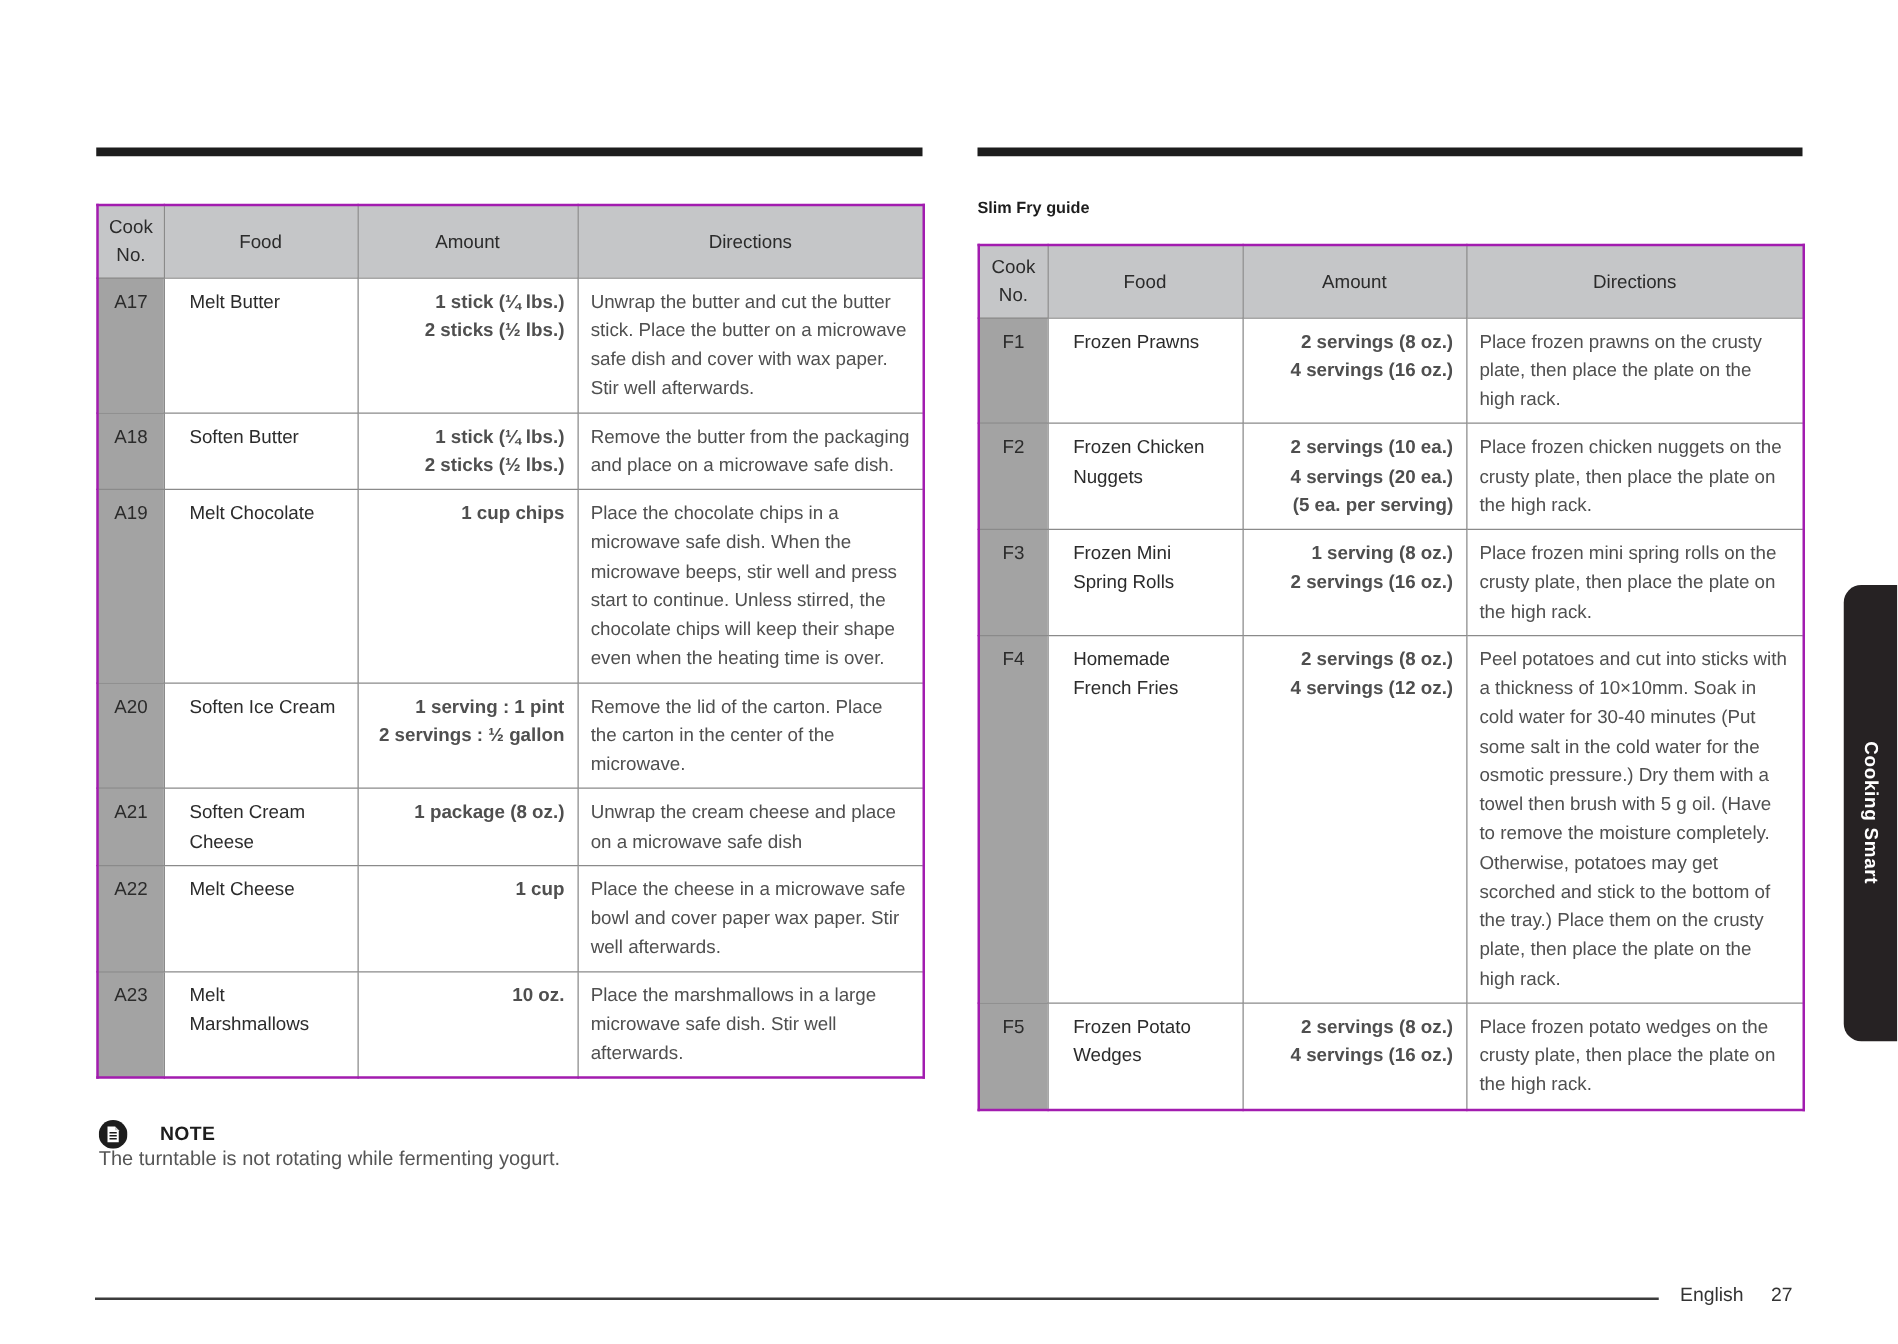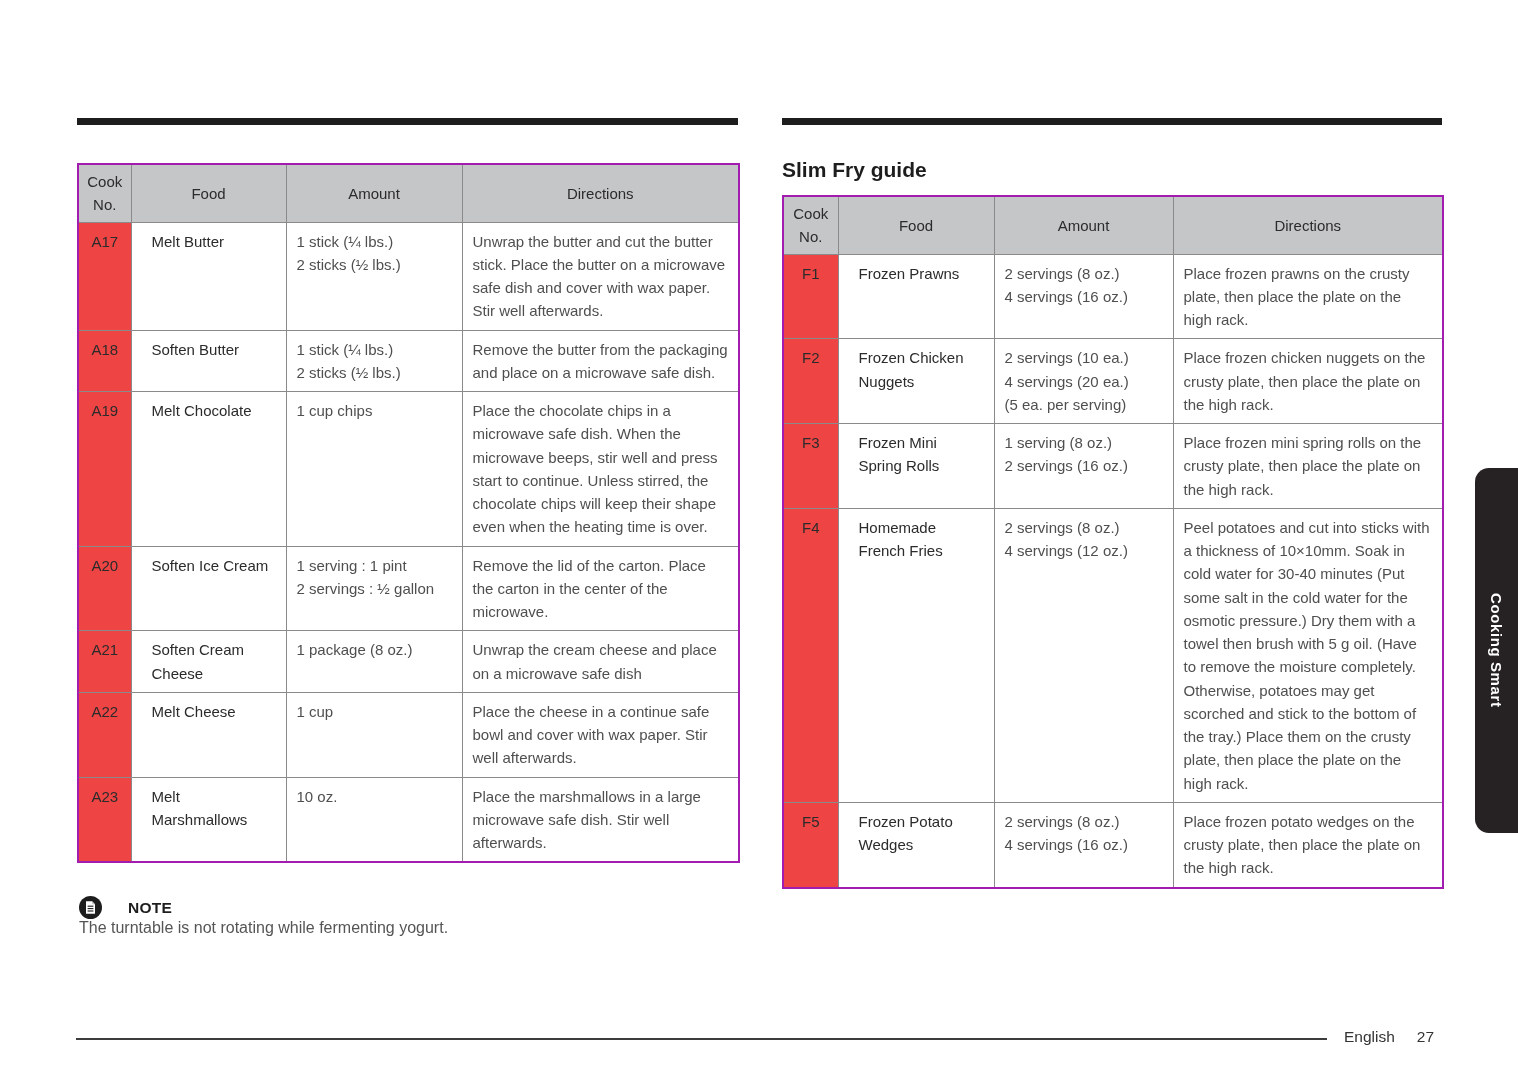--- a/index.html
+++ b/index.html
@@ -22,21 +22,21 @@
   .top-bar.right { left: 782px; width: 660px; }
 
   .guide-table-wrap { position: absolute; }
   .wrap-left { left: 77px; top: 163px; width: 661px; }
   .wrap-right { left: 782px; top: 195px; width: 660px; }
 
   .section-title {
     position: absolute;
     left: 782px;
     top: 158px;
-    font-size: 21px;
+    font-size: 13px;
     font-weight: bold;
     color: #1d1d1d;
   }
 
   table.guide {
     width: 100%;
     border-collapse: collapse;
     table-layout: fixed;
     border: 2px solid #a21caf;
   }
@@ -51,27 +51,27 @@
     background: #c5c6c8;
     color: #2b2b2b;
     font-weight: normal;
     text-align: center;
     vertical-align: middle;
     padding: 5px 3px;
     height: 55px;
   }
   table.guide td { padding: 7px 10px; color: #4f4f4f; }
   table.guide td.no {
-    background: #ef4444;
+    background: #a3a3a3;
     text-align: center;
     color: #2b2b2b;
     padding: 7px 2px;
   }
   table.guide td.food { color: #2b2b2b; padding-left: 20px; }
-  table.guide td.amount { text-align: left; }
+  table.guide td.amount { text-align: right; font-weight: bold; }
 
   .note-section { position: absolute; left: 79px; top: 896px; }
   .note-head { display: flex; align-items: center; gap: 26px; }
   .note-label { font-size: 15.5px; font-weight: bold; color: #1d1d1d; letter-spacing: 0.3px; }
   .note-text { font-size: 16px; color: #555555; }
 
   .side-tab {
     position: absolute;
     right: 0;
     top: 468px;
@@ -166,21 +166,21 @@
           <td class="no">A21</td>
           <td class="food">Soften Cream
 Cheese</td>
           <td class="amount">1 package (8 oz.)</td>
           <td class="dir">Unwrap the cream cheese and place on a microwave safe dish</td>
         </tr>
         <tr>
           <td class="no">A22</td>
           <td class="food">Melt Cheese</td>
           <td class="amount">1 cup</td>
-          <td class="dir">Place the cheese in a continue safe bowl and cover with wax paper. Stir well afterwards.</td>
+          <td class="dir">Place the cheese in a microwave safe bowl and cover paper wax paper. Stir well afterwards.</td>
         </tr>
         <tr>
           <td class="no">A23</td>
           <td class="food">Melt
 Marshmallows</td>
           <td class="amount">10 oz.</td>
           <td class="dir">Place the marshmallows in a large microwave safe dish. Stir well afterwards.</td>
         </tr>
       </tbody>
     </table>

